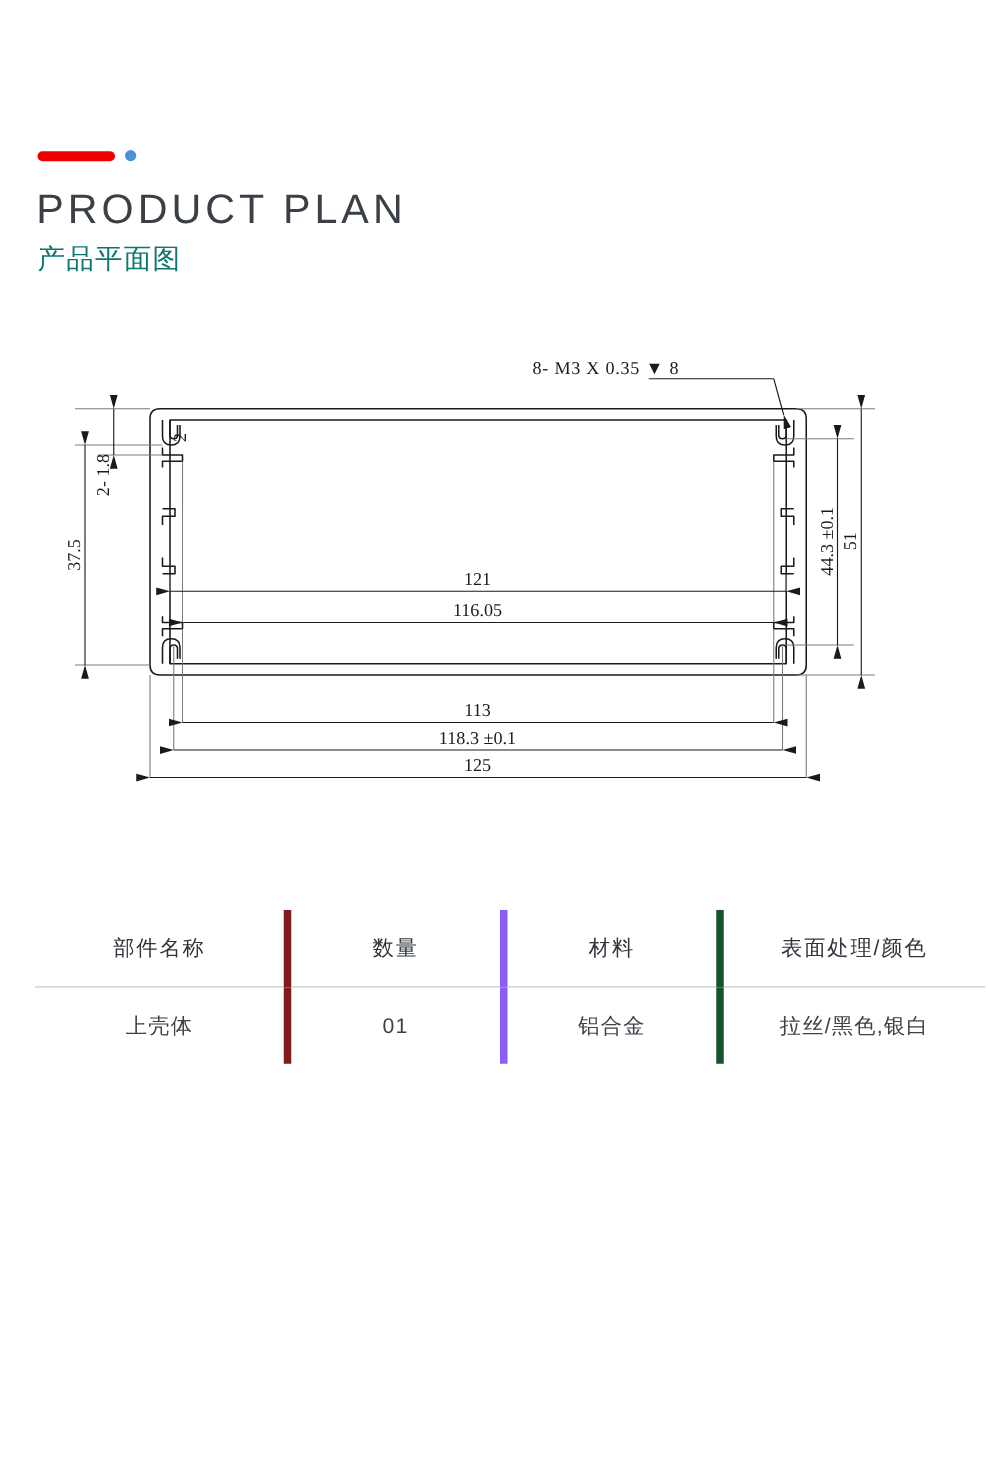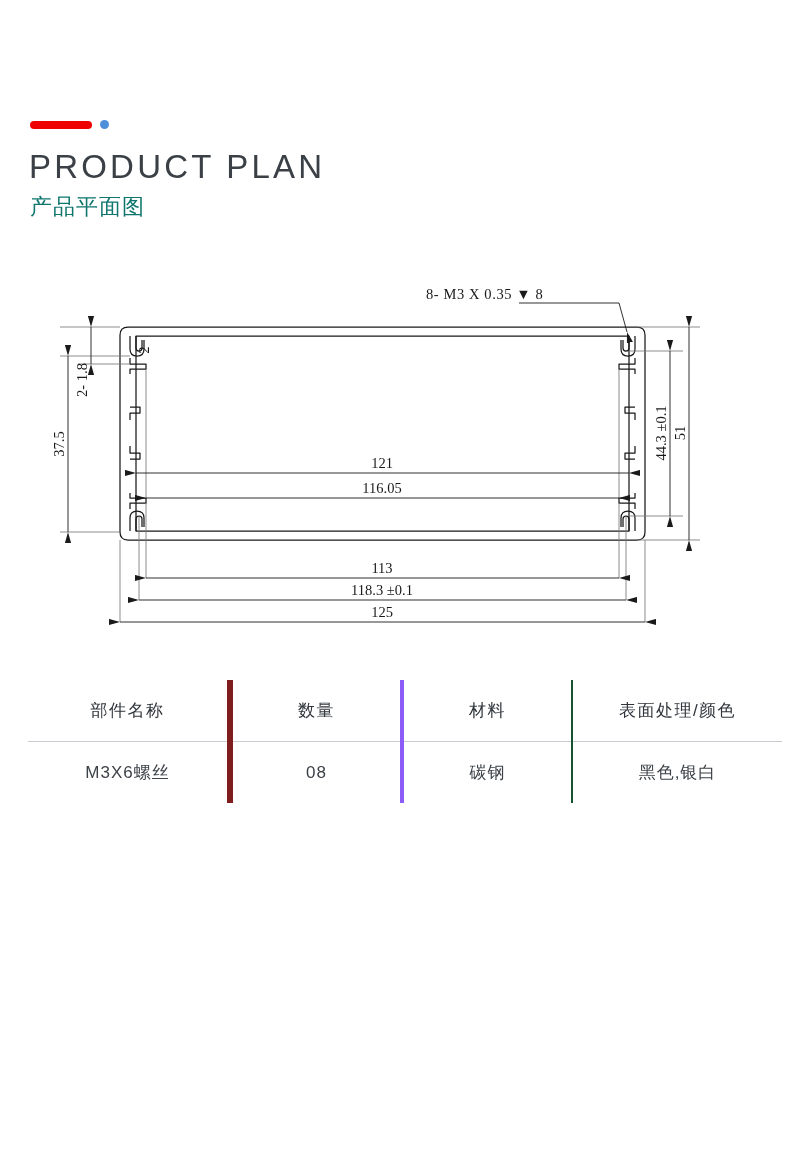--- a/index.html
+++ b/index.html
@@ -66,21 +66,21 @@
     width: 674px;
     height: 400px;
   }
   #drawing-svg {
     display: block;
   }
 
   
   #spec-table {
     position: absolute;
-    left: 28px; top: 680px;
+    left: 28px; top: 728px;
     width: 734px;
     border-collapse: collapse;
     table-layout: fixed;
   }
   #spec-table td {
     text-align: center;
     vertical-align: middle;
     height: 59px;
     font-size: 17px;
     color: #3c4248;
@@ -91,22 +91,22 @@
   #spec-table tr.header-row td {
     font-weight: 500;
     color: #2f353b;
     letter-spacing: 1.5px;
   }
   #spec-table tr:last-child td {
     border-bottom: none;
   }
   #spec-table td.c0 { width: 197px; }
   #spec-table td.c1 { width: 165px; border-left: 6px solid #7f1d1d; }
-  #spec-table td.c2 { width: 165px; border-left: 4px solid #8b5cf6; }
-  #spec-table td.c3 { width: 207px; border-left: 2px solid #14532d; }
+  #spec-table td.c2 { width: 165px; border-left: 6px solid #8b5cf6; }
+  #spec-table td.c3 { width: 207px; border-left: 6px solid #14532d; }
 </style>
 </head>
 <body>
 
 <div id="header">
   <div id="accent-row">
     <div id="accent-bar" style="background: rgb(238, 0, 0);"></div>
     <div id="accent-dot" style="background: rgb(77, 143, 216);"></div>
   </div>
   <div id="title-en">PRODUCT PLAN</div>
@@ -244,19 +244,19 @@
 
 <table id="spec-table">
   <tbody>
     <tr class="header-row">
       <td class="c0">部件名称</td>
       <td class="c1">数量</td>
       <td class="c2">材料</td>
       <td class="c3">表面处理/颜色</td>
     </tr>
     <tr>
-      <td class="c0">M3X6螺丝</td>
-      <td class="c1">08</td>
-      <td class="c2">碳钢</td>
-      <td class="c3">黑色,银白</td>
+      <td class="c0">上壳体</td>
+      <td class="c1">01</td>
+      <td class="c2">铝合金</td>
+      <td class="c3">拉丝/黑色,银白</td>
     </tr>
   </tbody>
 </table>
 
 </body></html>

